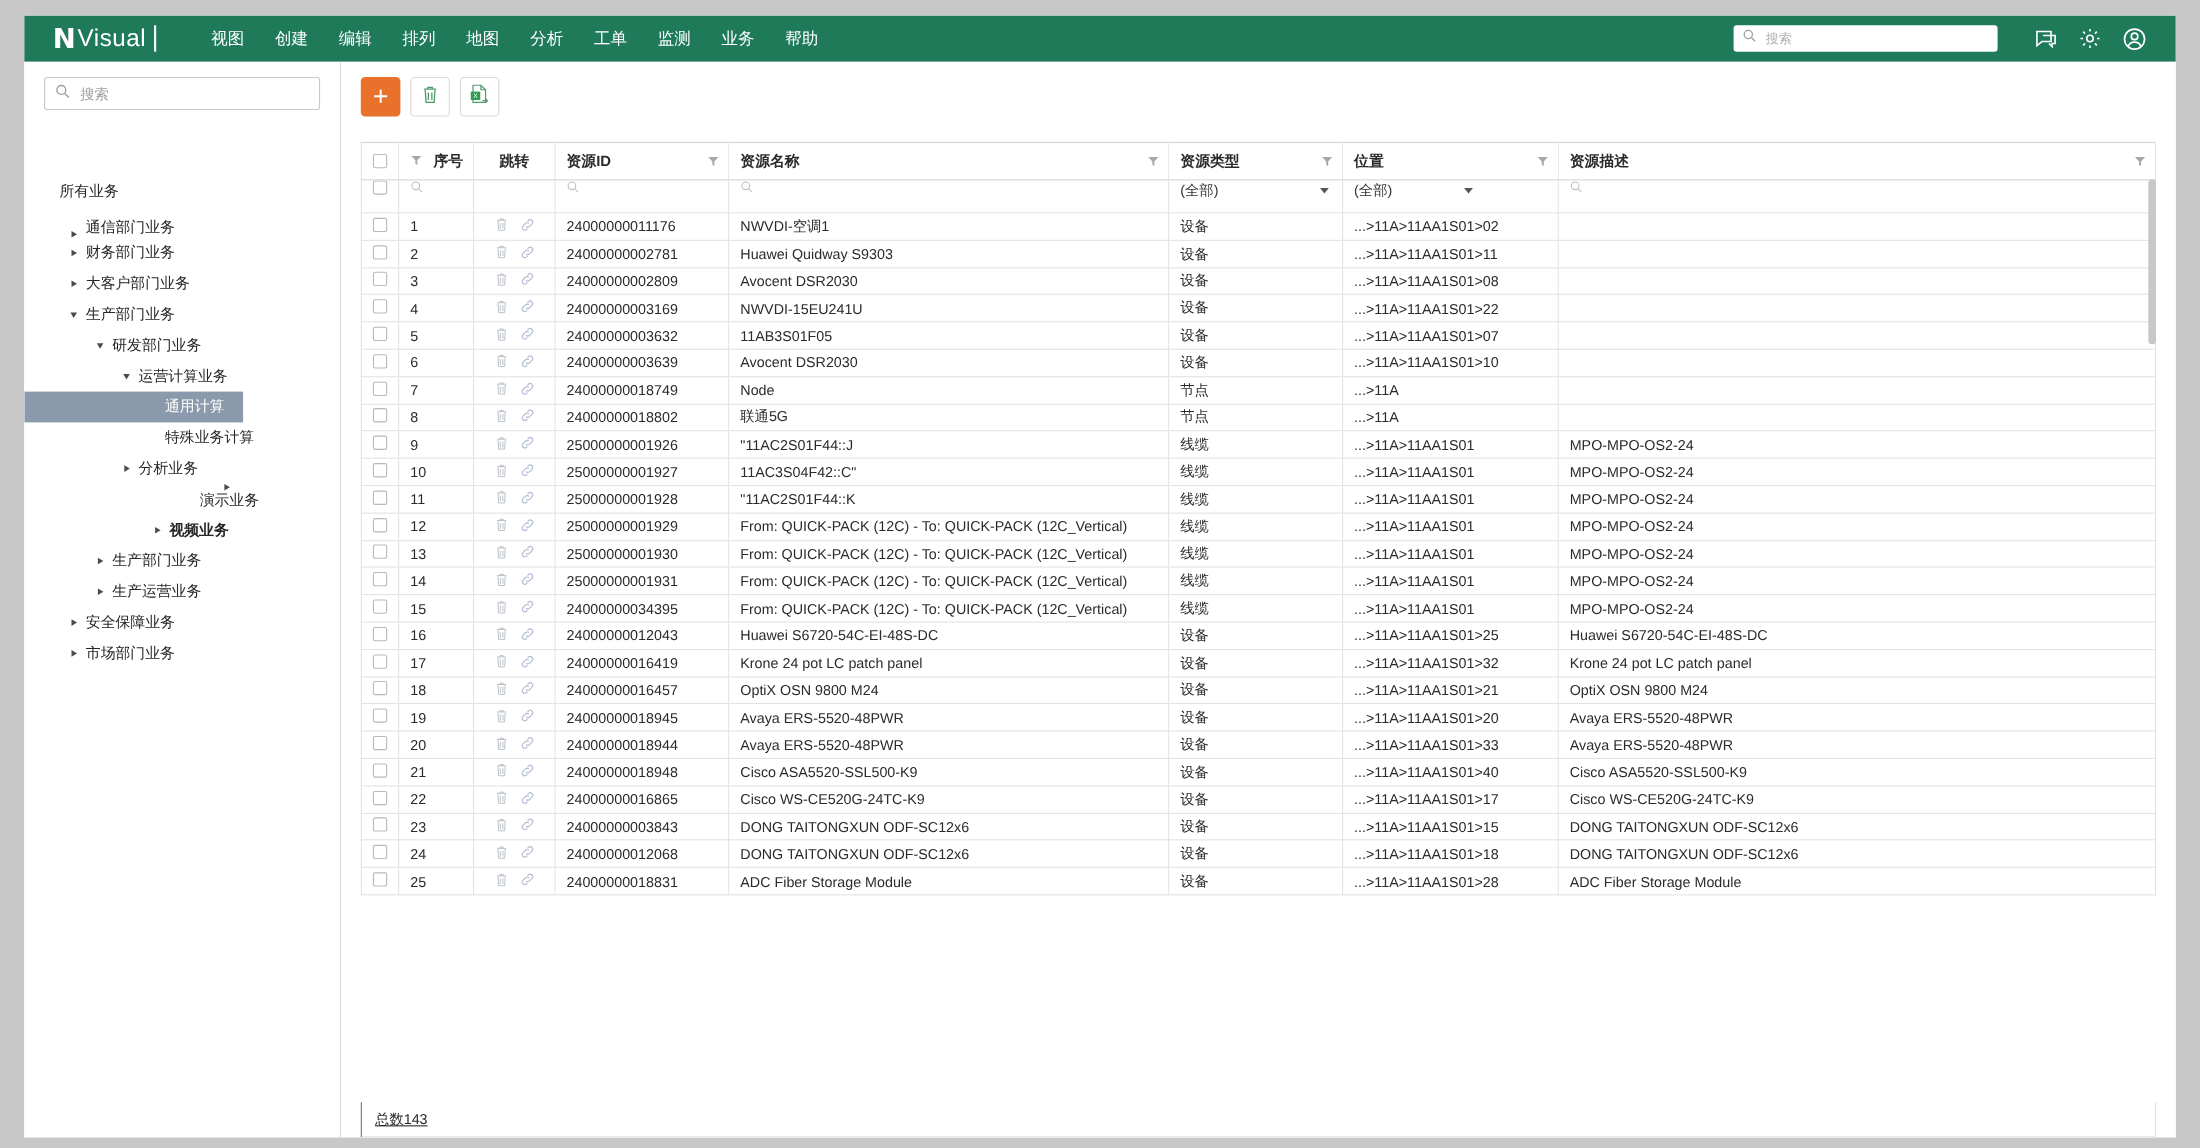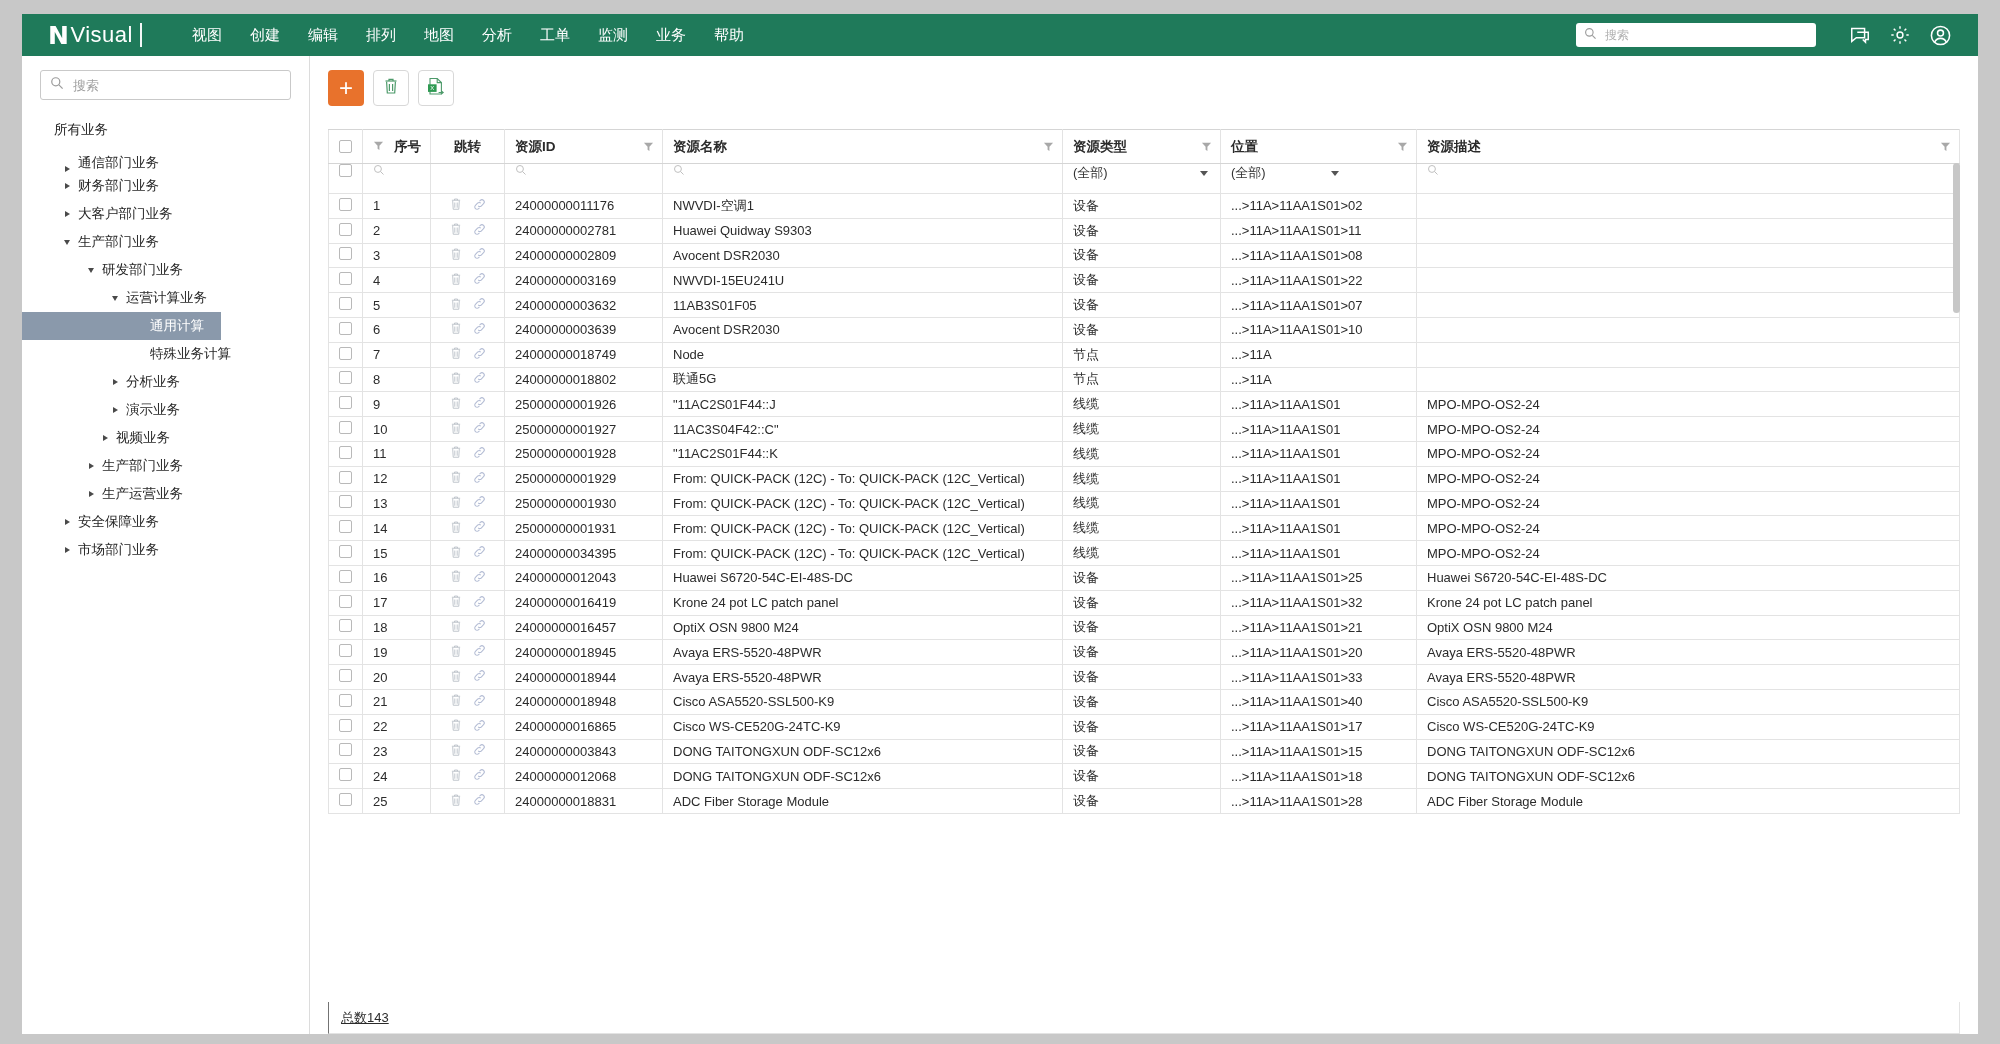--- a/index.html
+++ b/index.html
@@ -91,21 +91,21 @@
     display: flex; align-items: center; padding: 0 9px;
   }
   .side-search .mag { margin-right: 7px; }
   .side-search input {
     border: 0; outline: 0; width: 100%;
     font-size: 13px; color: #333; background: transparent;
     font-family: "Liberation Sans", sans-serif;
   }
   .side-search input::placeholder { color: #9e9e9e; }
 
-  .tree { flex: 1; overflow: hidden; padding-top: 2px; }
+  .tree { flex: 1; overflow: hidden; padding-top: 2px; margin-top: 44px; }
   .tree-node {
     display: flex; align-items: center;
     height: 28px; font-size: 13.5px; color: #262626;
     cursor: pointer; white-space: nowrap;
   }
   .tree-node.selected {
     background: #8a99ab; color: #ffffff;
   }
   .tw {
     width: 14px; min-width: 14px;
@@ -365,27 +365,27 @@
           <div class="tree-node" style="padding-left: 110px;">
             <span class="tw empty"></span>
             <span>特殊业务计算</span>
           </div>
           <div class="tree-node" style="padding-left: 86px;">
             <span class="tw">
               <span class="caret-right"></span>
             </span>
             <span>分析业务</span>
           </div>
-          <div class="tree-node" style="padding-left: 86px;">
+          <div class="tree-node" style="padding-left: 86px; flex-direction: column;">
             <span class="tw">
               <span class="caret-right"></span>
             </span>
             <span>演示业务</span>
           </div>
-          <div class="tree-node" style="padding-left: 76px;">
+          <div class="tree-node" style="padding-left: 114px; font-weight: bold;">
             <span class="tw">
               <span class="caret-right"></span>
             </span>
             <span>视频业务</span>
           </div>
           <div class="tree-node" style="padding-left: 62px;">
             <span class="tw">
               <span class="caret-right"></span>
             </span>
             <span>生产部门业务</span>

